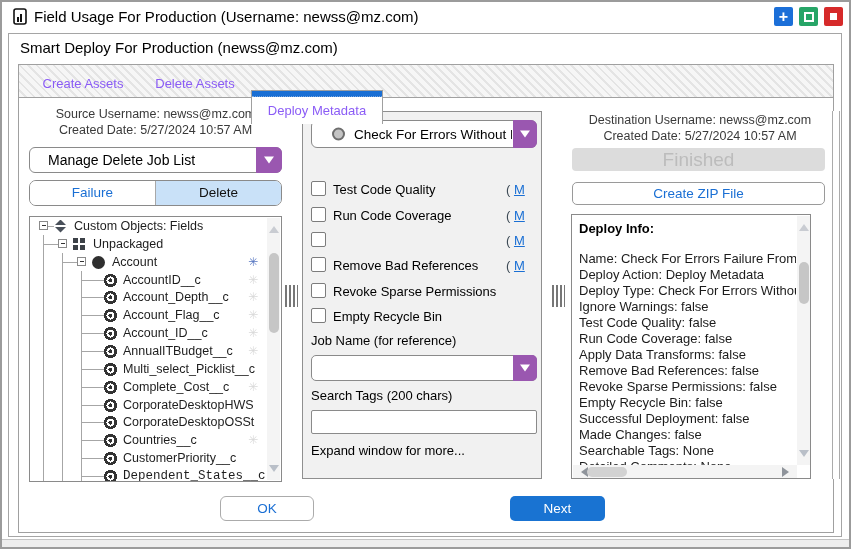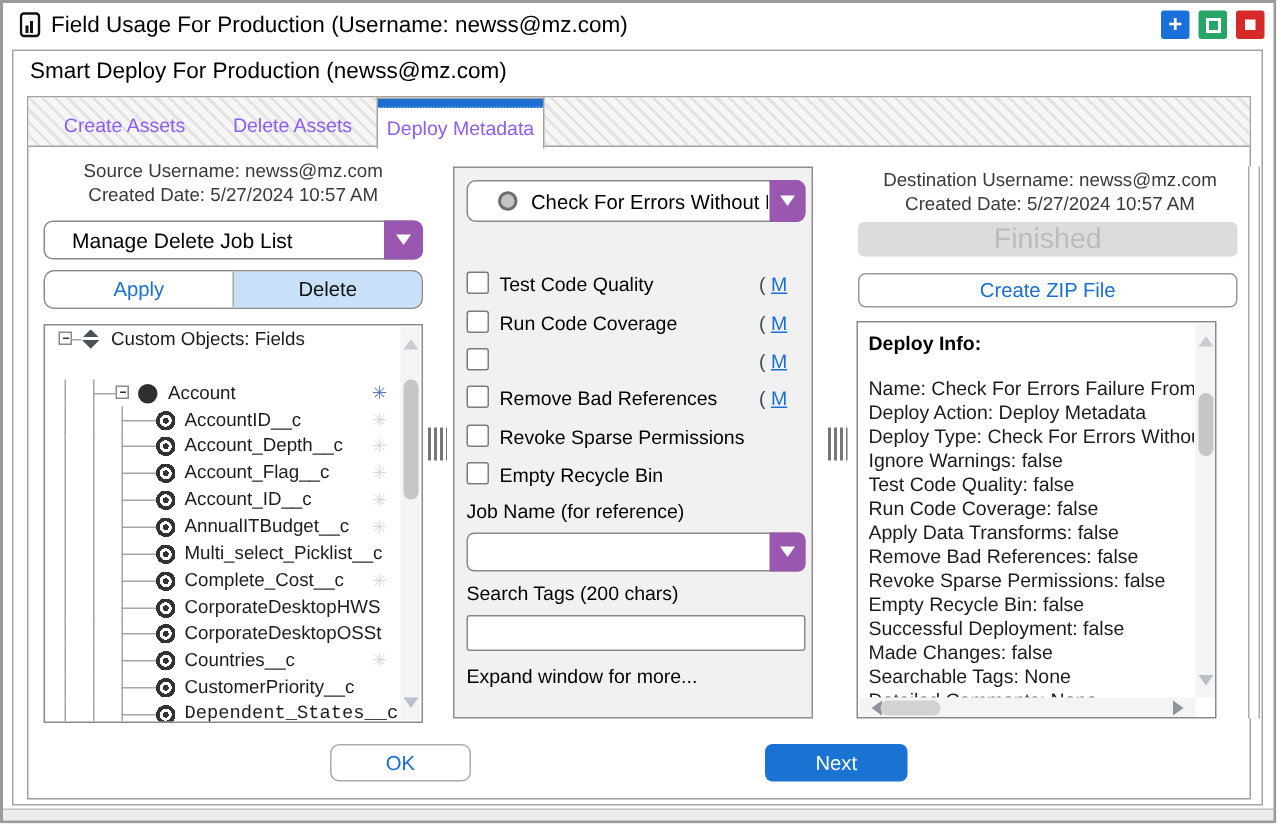--- a/index.html
+++ b/index.html
@@ -148,44 +148,51 @@
     </div>
   </div>
 
   <div class="main-panel"></div>
   <div class="subtitle abs">Smart Deploy For Production (newss@mz.com)</div>
 
   <div class="tabbox">
     <div class="hatch"></div>
     <div class="tab" style="left:8px;width:112px;">Create Assets</div>
     <div class="tab" style="left:120px;width:112px;">Delete Assets</div>
-    <div class="tab active" style="left:232px;width:112px;">Deploy Metadata</div>
+    <div class="tab active" style="left:232px;width:132px;margin-top:25px;">Deploy Metadata</div>
 
     <div class="src-line" style="top:42px;">Source Username: newss@mz.com</div>
     <div class="src-line" style="top:58px;">Created Date: 5/27/2024 10:57 AM</div>
 
     <div class="combo" style="left:10px;top:82px;width:253px;height:26px;">
       <span class="combo-label">Manage Delete Job List</span>
       <span class="arrow-btn">
           <i class="tri-down"></i>
         </span>
     </div>
 
     <div class="segmented" style="left:10px;top:115px;width:253px;height:26px;">
-      <div class="seg create">Apply</div>
+      <div class="seg create">Failure</div>
       <div class="seg delete">Delete</div>
     </div>
 
     <div class="tree" style="left:10px;top:151px;width:253px;height:266px;">
       <div class="treebody">
         <div class="trow" style="top:0px;">
           <span class="exp" style="left:9px;"></span>
           <span class="hln" style="left:18px;width:6px;"></span>
           <span class="ticon icon-diamond" style="left:24px;"></span>
           <span class="tlabel" style="left:44px;">Custom Objects: Fields</span>
+        </div>
+        <div class="trow" style="top:18px;">
+          <i class="vg" style="left:13px;"></i>
+          <span class="hln" style="left:13px;width:15px;"></span>
+          <span class="exp" style="left:28px;"></span>
+          <span class="ticon icon-grid" style="left:43px;margin-top:-6px;"></span>
+          <span class="tlabel" style="left:63px;">Unpackaged</span>
         </div>
         <div class="trow" style="top:36px;">
           <i class="vg" style="left:13px;"></i>
           <i class="vg" style="left:32px;"></i>
           <span class="hln" style="left:32px;width:15px;"></span>
           <span class="exp" style="left:47px;"></span>
           <span class="ticon icon-circle" style="left:62px;"></span>
           <span class="tlabel" style="left:82px;">Account</span>
           <span class="star blue">✳</span>
         </div>

